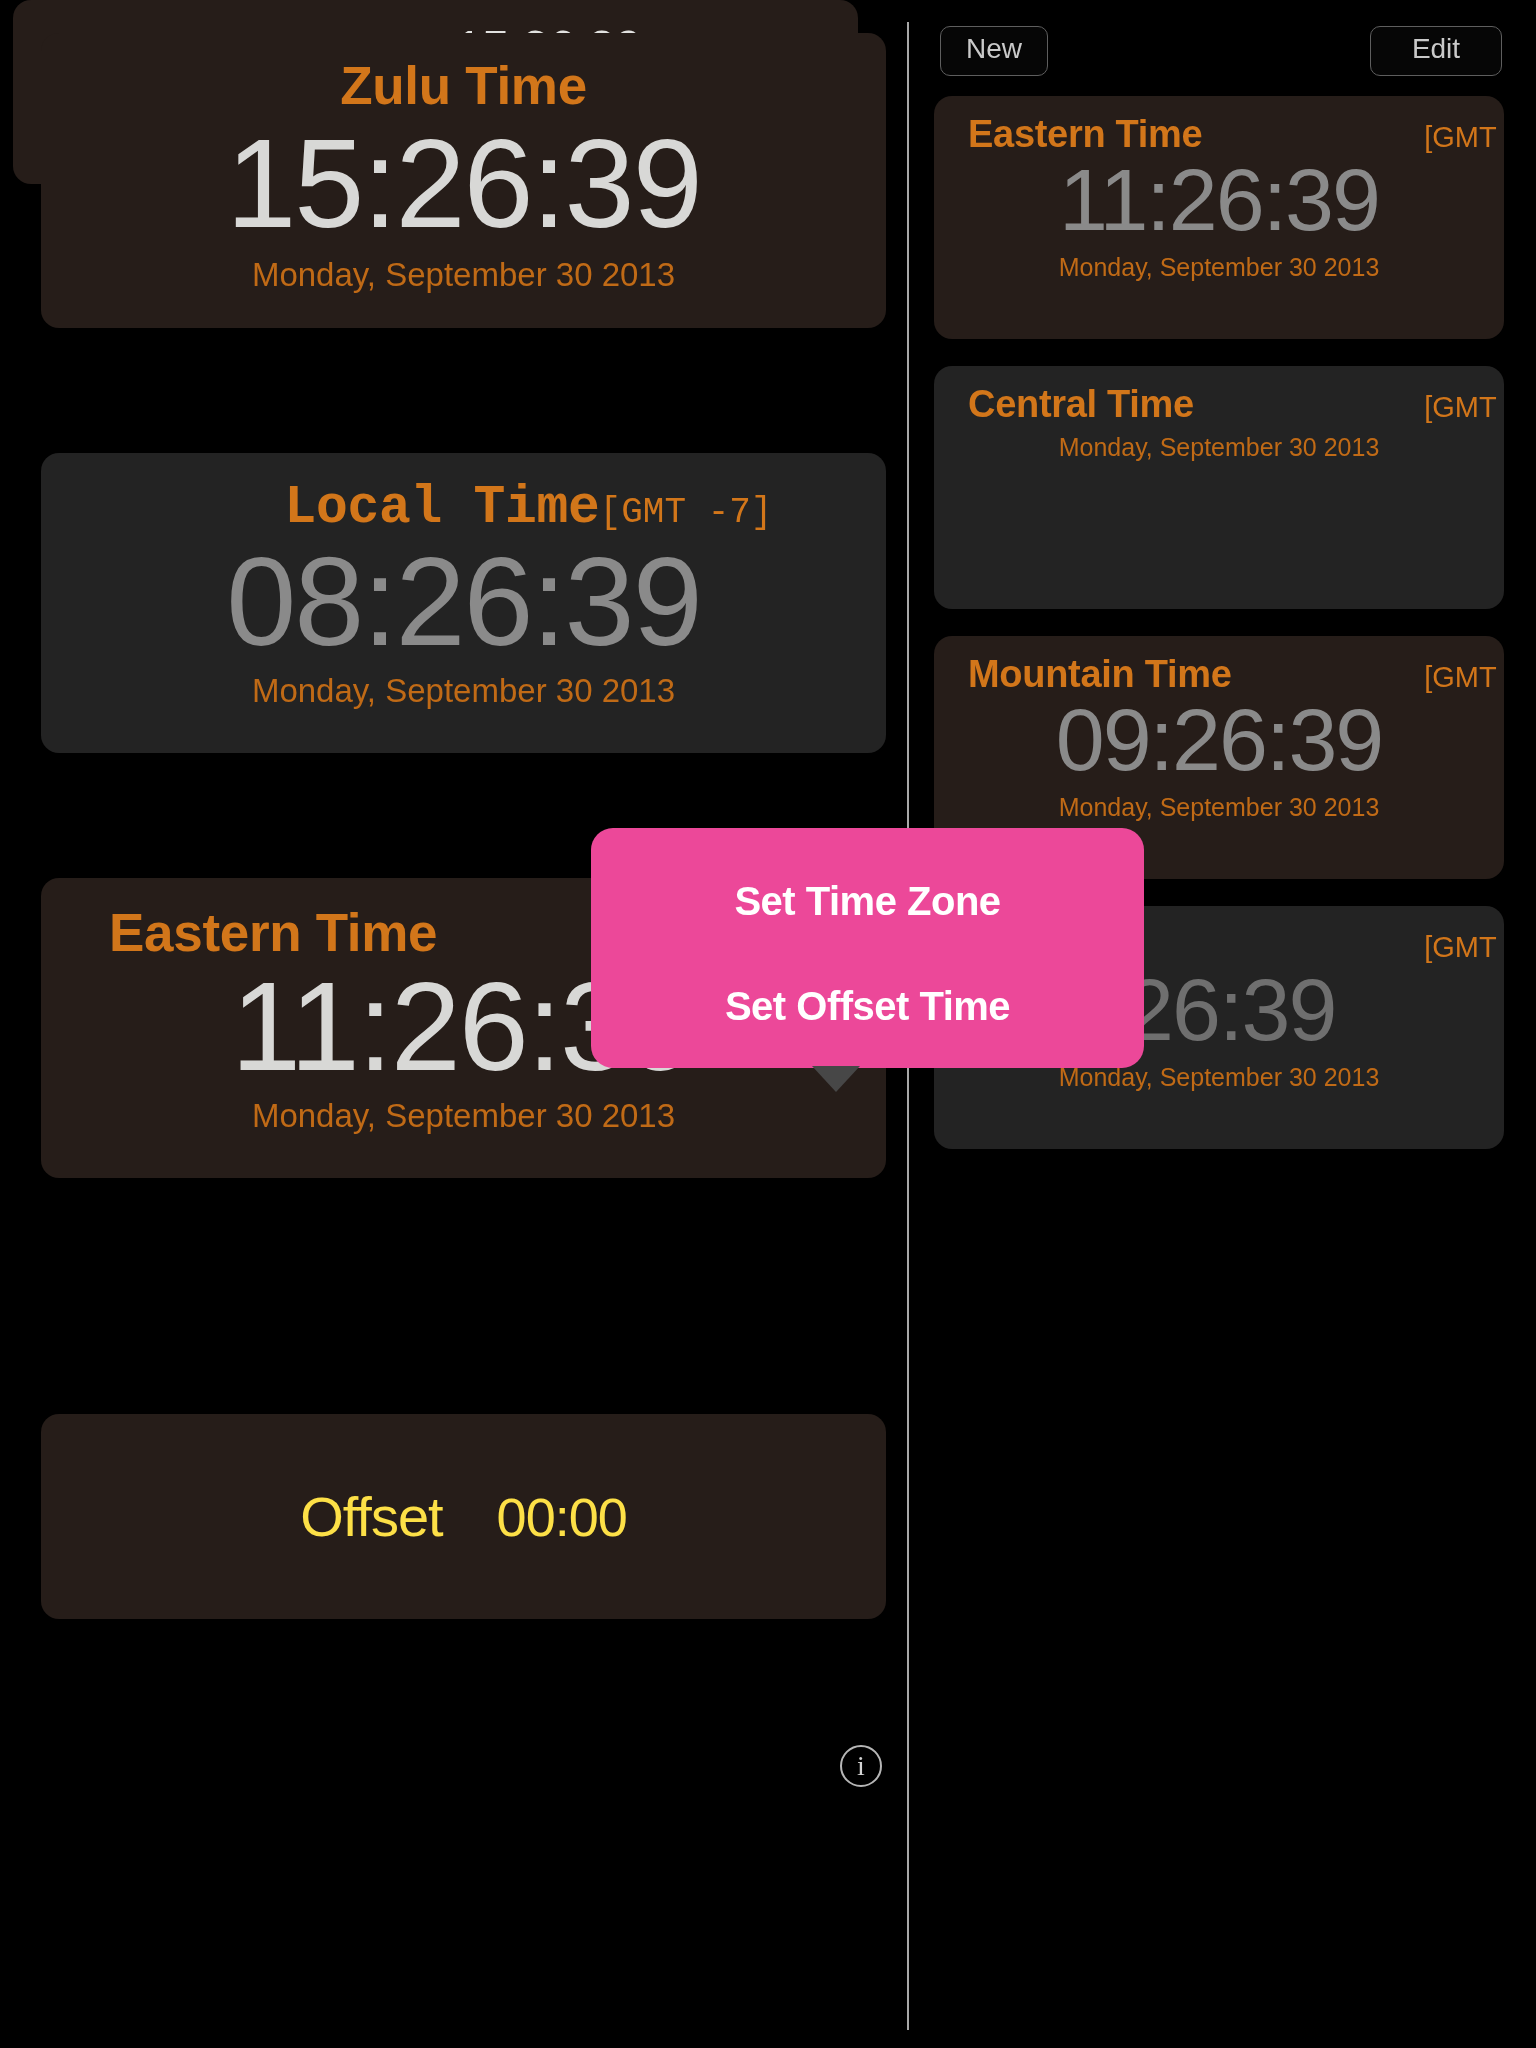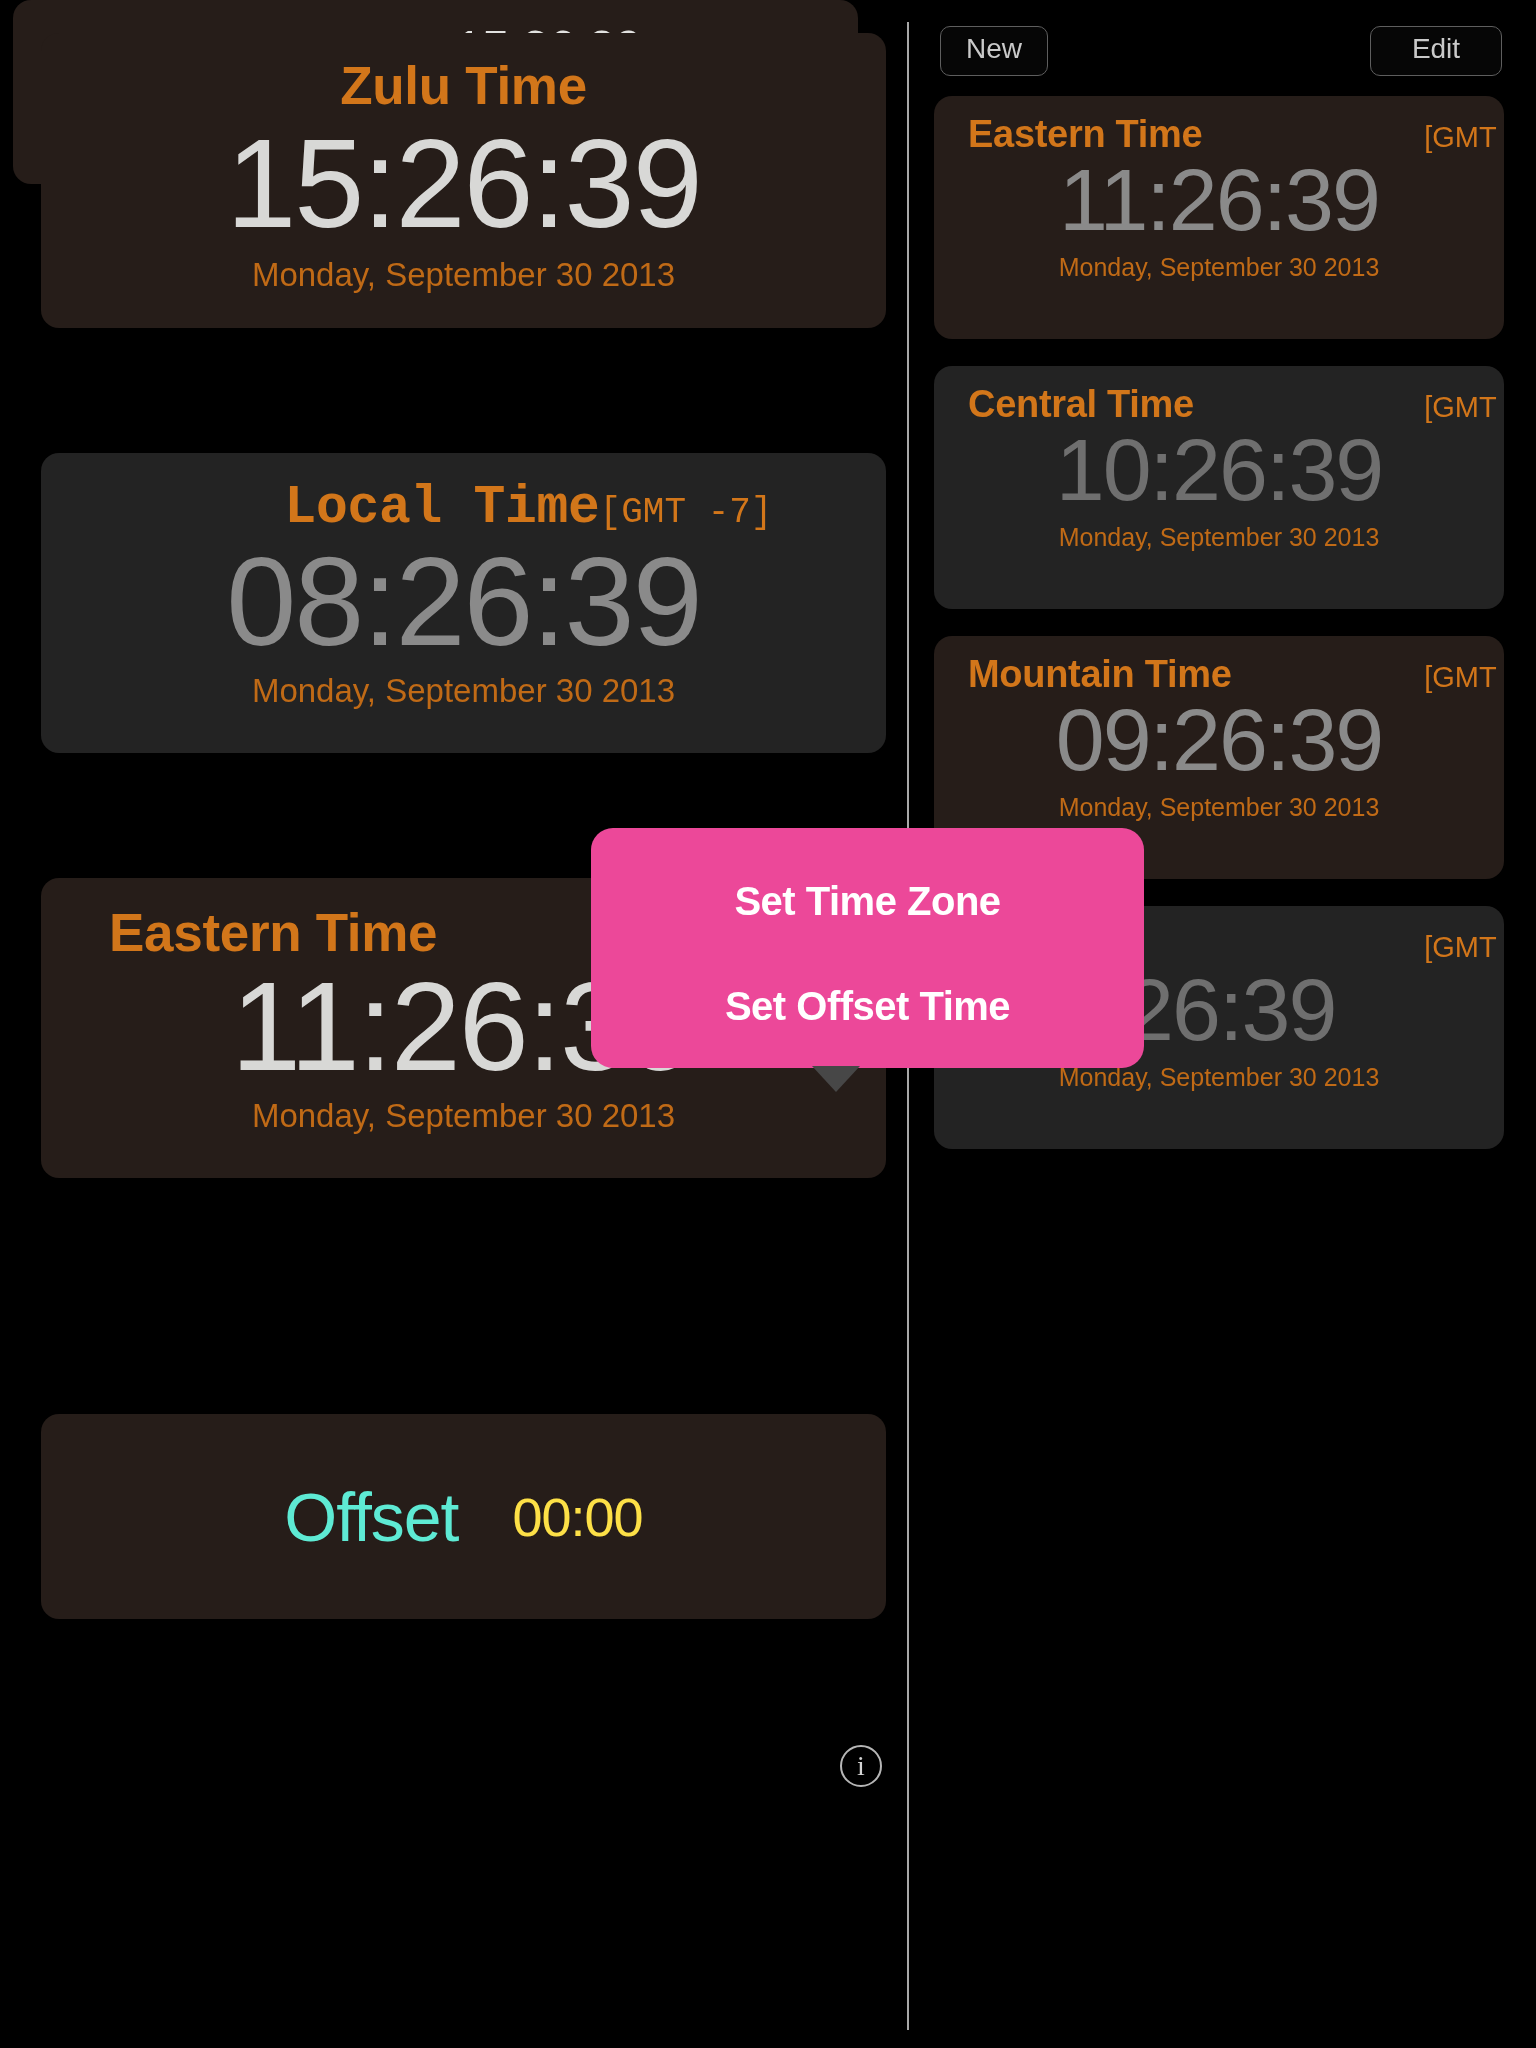--- a/index.html
+++ b/index.html
@@ -116,22 +116,22 @@
 
   
   #card-offset {
     left: 41px; top: 1414px; width: 845px; height: 205px;
     background: #261d19;
     display: flex;
     align-items: center;
     justify-content: center;
   }
   #offset-label {
-    color: #5eead4;
-    font-size: 68px;
+    color: #fde047;
+    font-size: 56px;
     line-height: 80px;
     letter-spacing: -1px;
   }
   #offset-value {
     color: #fde047;
     font-size: 54px;
     line-height: 80px;
     letter-spacing: -1px;
     margin-left: 54px;
   }
@@ -341,23 +341,20 @@
     <div class="date-row">
       <span class="datestr">Monday, September 30 2013</span>
     </div>
   </div>
 
   <div class="card neutral small-card" id="rcard-1">
     <div class="card-head row-head">
       <span class="zone-name">Central Time</span>
       <span class="gmt">[GMT -5]</span>
     </div>
-    <div class="clock-row">
-      <span class="clock dimmer">10:26:39</span>
-    </div>
     <div class="date-row">
       <span class="datestr">Monday, September 30 2013</span>
     </div>
   </div>
 
   <div class="card brown small-card" id="rcard-2">
     <div class="card-head row-head">
       <span class="zone-name">Mountain Time</span>
       <span class="gmt">[GMT -6]</span>
     </div>

